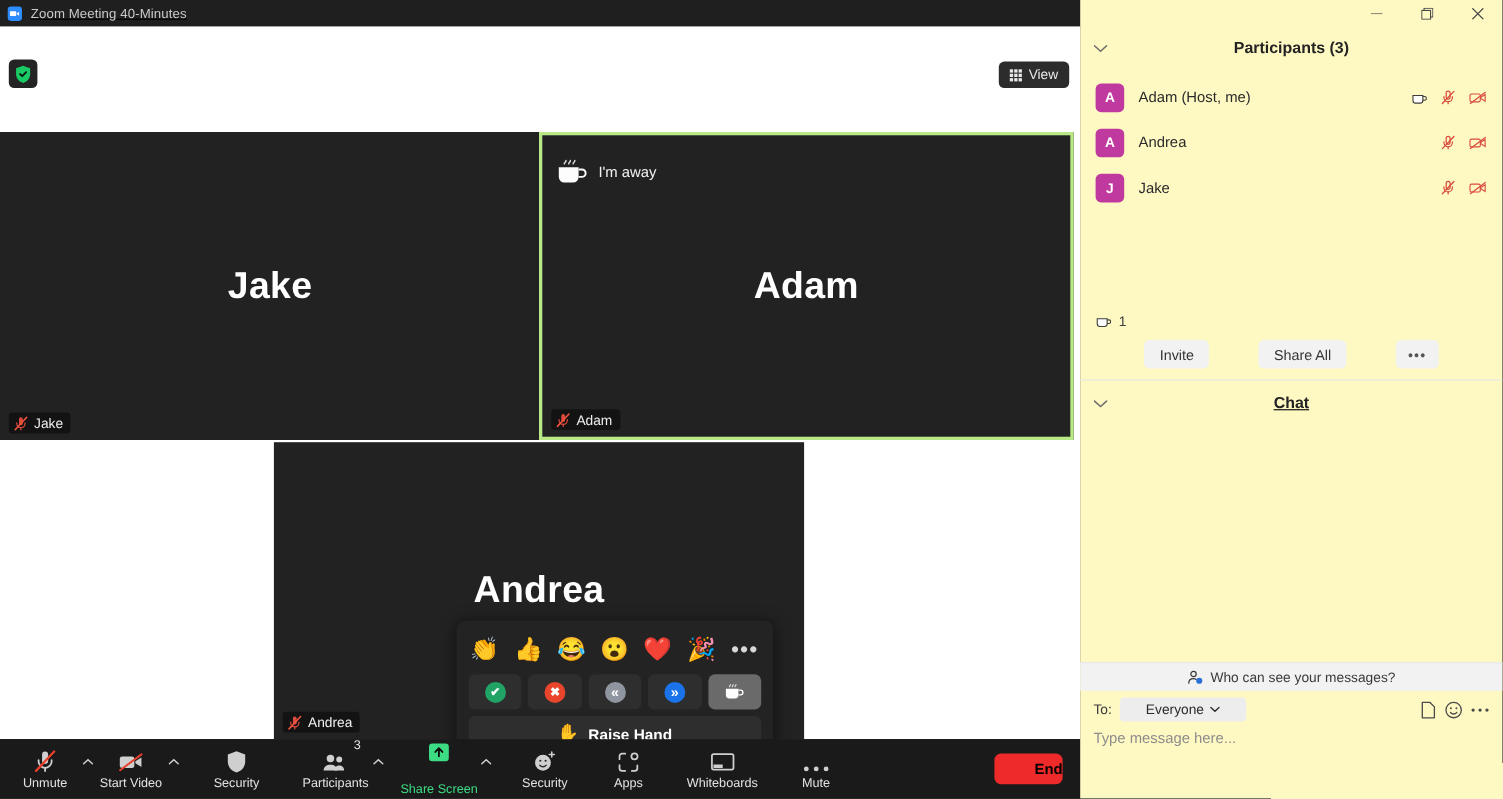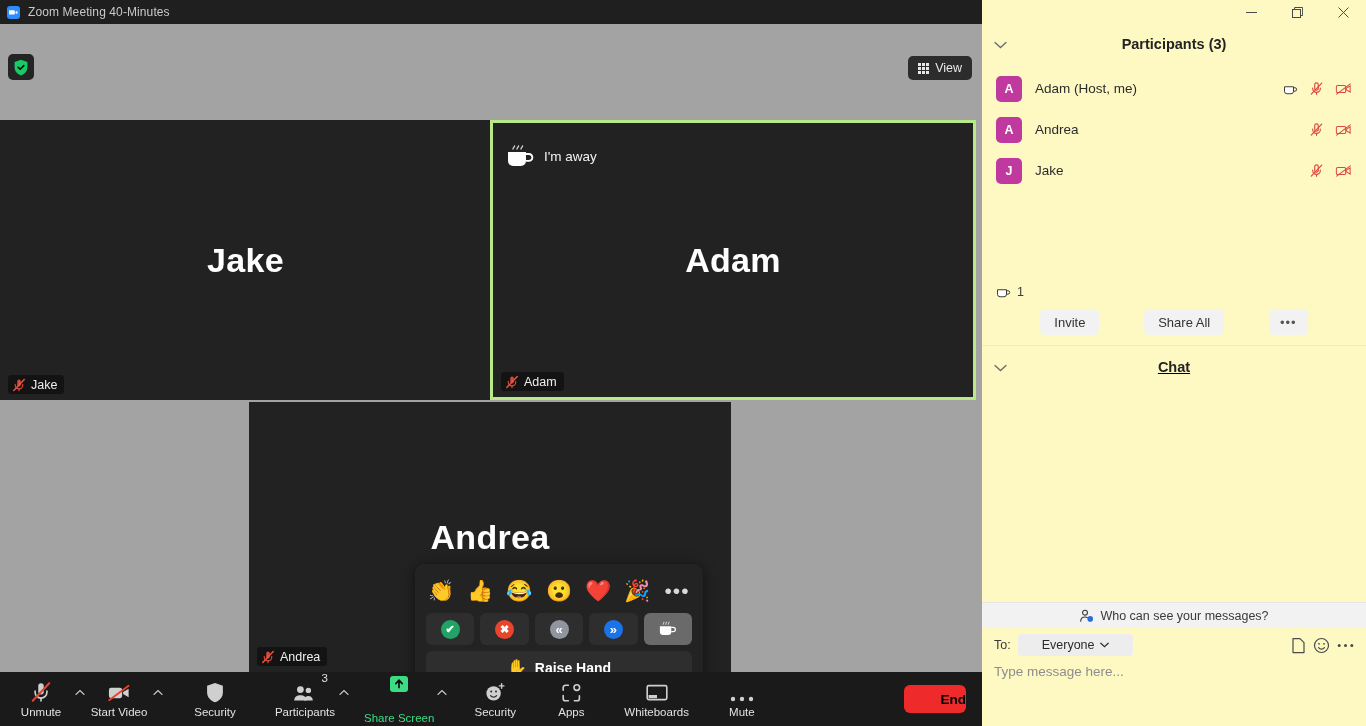--- a/index.html
+++ b/index.html
@@ -8,30 +8,30 @@
     font-family: "Liberation Sans", sans-serif;
     background: #1a1a1a; overflow: hidden;
   }
   .app { position: relative; width: 1366px; height: 726px; display: flex; }
 
   
   .meeting { position: relative; width: 982px; height: 726px; background: #0f0f0f; }
 
   .titlebar {
     position: absolute; top: 0; left: 0; width: 982px; height: 24px;
-    background: #1f1f1f; display: flex; align-items: center; padding-left: 7px;
+    background: #1f1f1f; display: flex; align-items: center; padding-left: 7px; text-decoration: underline;
   }
   .title-logo {
     width: 13px; height: 13px; border-radius: 3px; background: #2D8CFF;
     display: flex; align-items: center; justify-content: center; margin-right: 8px;
   }
   .title-logo svg { display: block; }
   .title-text { color: #c9c9c9; font-size: 12px; letter-spacing: .1px; }
 
-  .stage { position: absolute; top: 24px; left: 0; width: 982px; height: 648px; background: #a3a3a3; }
+  .stage { position: absolute; top: 24px; left: 0; width: 982px; height: 648px; background: #ffffff; }
 
   .shield-badge {
     position: absolute; top: 30px; left: 8px; width: 26px; height: 26px;
     border-radius: 5px; background: #242424;
     display: flex; align-items: center; justify-content: center;
   }
   .view-btn {
     position: absolute; top: 32px; right: 10px; height: 24px;
     background: #2c2c2c; border-radius: 5px; display: flex; align-items: center;
     gap: 6px; padding: 0 10px; cursor: pointer;

